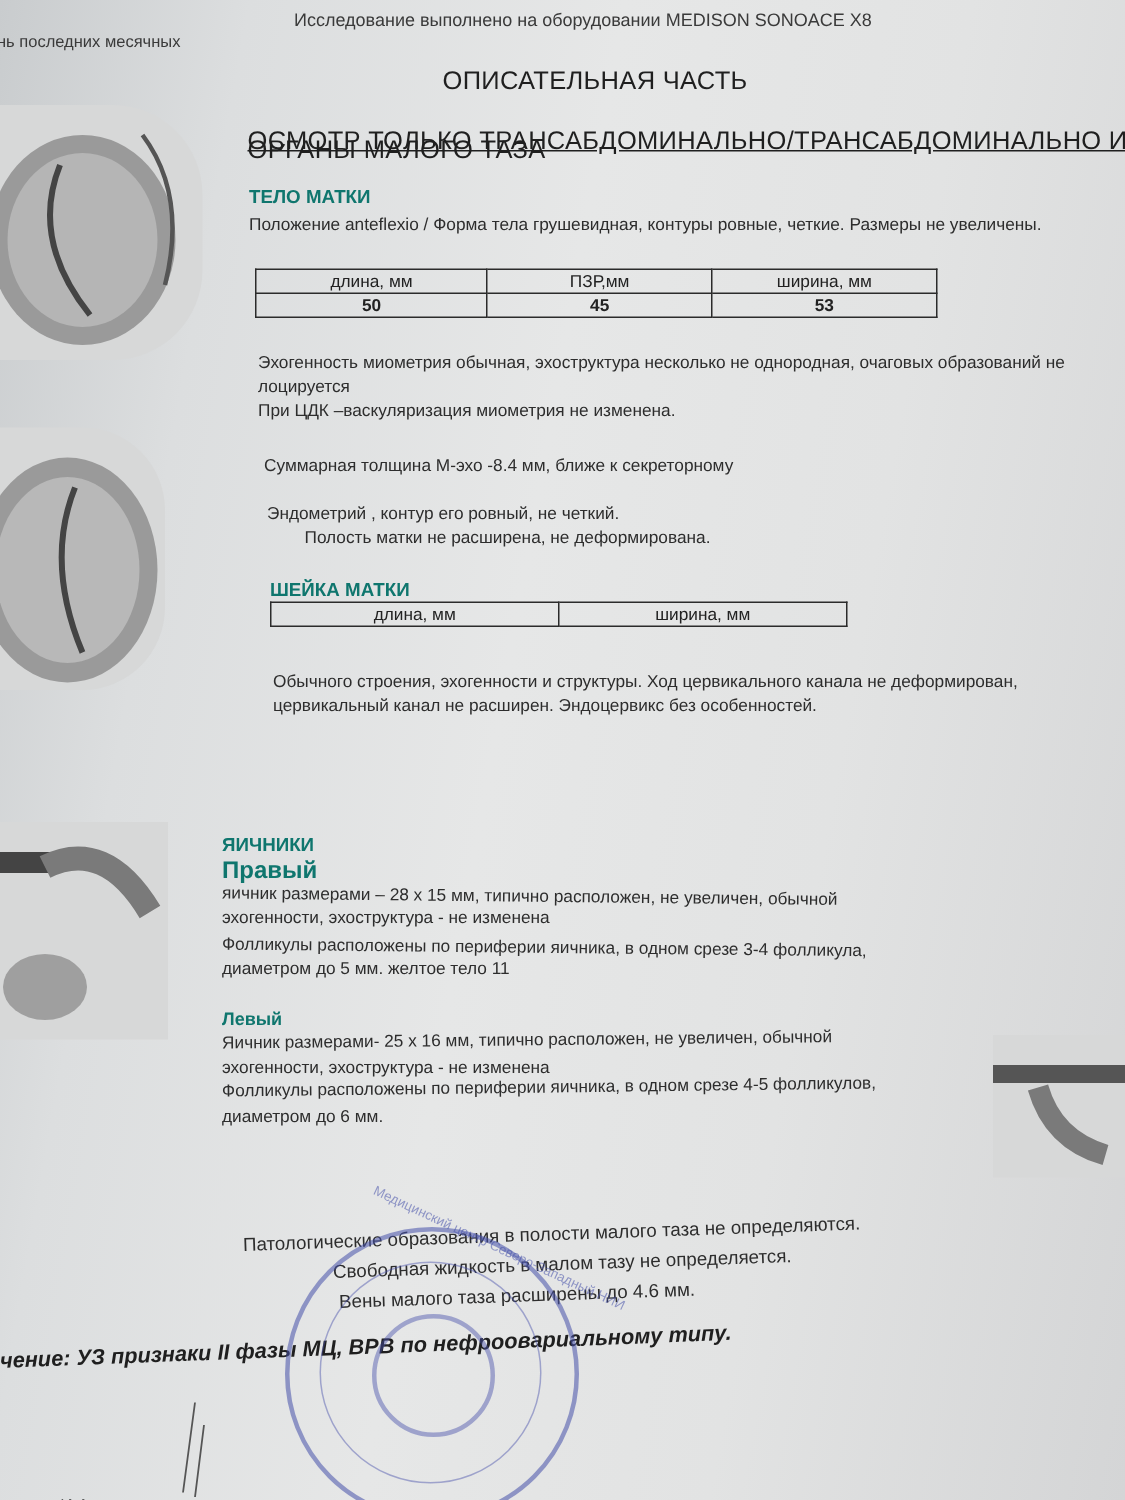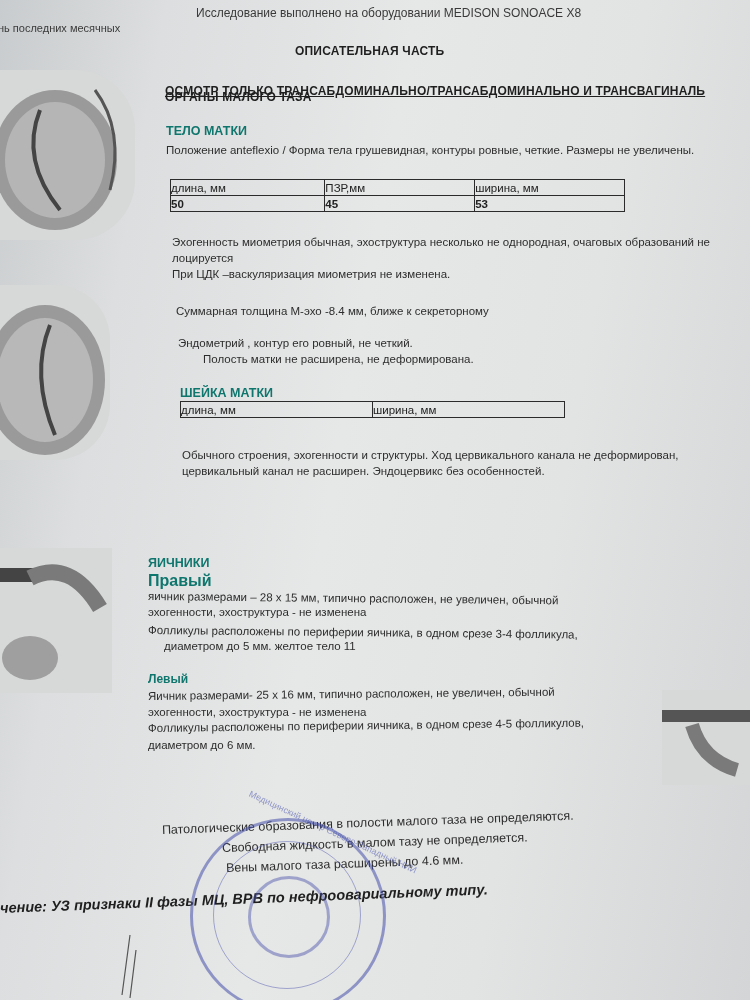--- a/index.html
+++ b/index.html
@@ -1,26 +1,26 @@
 <!DOCTYPE html>
 <html><head>
 <meta charset="utf-8">
 <style>
   html,body{margin:0;padding:0;}
   body{width:750px;height:1000px;overflow:hidden;position:relative;
        background:linear-gradient(100deg,#c9ccce 0%,#dcdedf 18%,#e6e7e7 45%,#e2e3e3 70%,#d4d5d6 100%);
        font-family:"Liberation Sans",sans-serif;color:#2a2a2a;}
   .abs{position:absolute;}
   .top-note{top:12px;font-size:12px;color:#3a3a3a;white-space:nowrap;}
-  .h-center{font-size:12px;font-weight:bold;letter-spacing:0.2px;white-space:nowrap;color:#1f1f1f;}
+  .h-center{font-size:17px;font-weight:normal;letter-spacing:0.2px;white-space:nowrap;color:#1f1f1f;}
   .sec{font-size:12.5px;font-weight:bold;white-space:nowrap;color:#0f766e;}
   .txt{font-size:11.5px;line-height:16px;color:#2d2d2d;}
   .nw{white-space:nowrap;}
   table.m{border-collapse:collapse;font-size:11.5px;color:#222;}
-  table.m td{border:1.3px solid #2b2b2b;text-align:left;padding:0;height:15px;}
+  table.m td{border:1.3px solid #2b2b2b;text-align:center;padding:0;height:15px;}
   table.m tr.v td{font-weight:bold;}
   .illus{background:#d7d8d8;overflow:hidden;}
   .stamp{border:3px solid rgba(70,80,170,0.55);border-radius:50%;}
   .stamp2{border:1.5px solid rgba(70,80,170,0.45);border-radius:50%;}
 </style>
 </head>
 <body>
 
 <div class="abs top-note" style="left:-2px;top:22px;font-size:11px;">нь последних месячных</div>
 <div class="abs top-note" style="left:196px;top:6px;">Исследование выполнено на оборудовании MEDISON  SONOACE  X8</div>
@@ -91,21 +91,21 @@
   </tr>
 </tbody>
   </table>
 <div class="abs txt" style="left:182px;top:447px;width:565px;">Обычного строения, эхогенности и структуры. Ход цервикального канала не деформирован, цервикальный канал не расширен. Эндоцервикс без особенностей.</div>
 
 <div class="abs sec" style="left:148px;top:556px;">ЯИЧНИКИ</div>
 <div class="abs sec" style="left:148px;top:572px;font-size:16px;">Правый</div>
 <div class="abs txt nw" style="left:148px;top:588px;transform:rotate(0.6deg);transform-origin:left;">яичник  размерами –   28 х 15  мм, типично расположен, не увеличен, обычной</div>
 <div class="abs txt nw" style="left:148px;top:604px;">эхогенности, эхоструктура  - не изменена</div>
 <div class="abs txt nw" style="left:148px;top:622px;transform:rotate(0.6deg);transform-origin:left;">Фолликулы расположены по периферии яичника, в одном срезе   3-4   фолликула,</div>
-<div class="abs txt nw" style="left:148px;top:638px;margin-left:16px;">диаметром  до  5 мм.  желтое  тело  11</div>
+<div class="abs txt nw" style="left:148px;top:638px;">диаметром  до  5 мм.  желтое  тело  11</div>
 
 <div class="abs sec" style="left:148px;top:672px;font-size:12px;">Левый</div>
 <div class="abs txt nw" style="left:148px;top:688px;transform:rotate(-0.6deg);transform-origin:left;">Яичник размерами-   25 х 16 мм,   типично расположен,   не увеличен, обычной</div>
 <div class="abs txt nw" style="left:148px;top:704px;">эхогенности, эхоструктура  - не изменена</div>
 <div class="abs txt nw" style="left:148px;top:720px;transform:rotate(-0.7deg);transform-origin:left;">Фолликулы расположены по периферии яичника, в одном срезе   4-5   фолликулов,</div>
 <div class="abs txt nw" style="left:148px;top:737px;">диаметром  до  6  мм.</div>
 
 <div class="abs txt nw" style="left:162px;top:822px;font-size:12.5px;transform:rotate(-2deg);transform-origin:left;">Патологические образования в полости малого таза не определяются.</div>
 <div class="abs txt nw" style="left:222px;top:840px;font-size:12.5px;transform:rotate(-2deg);transform-origin:left;">Свободная жидкость в малом тазу не определяется.</div>
 <div class="abs txt nw" style="left:226px;top:860px;font-size:12.5px;transform:rotate(-2deg);transform-origin:left;">Вены малого таза     расширены до 4.6 мм.</div>

